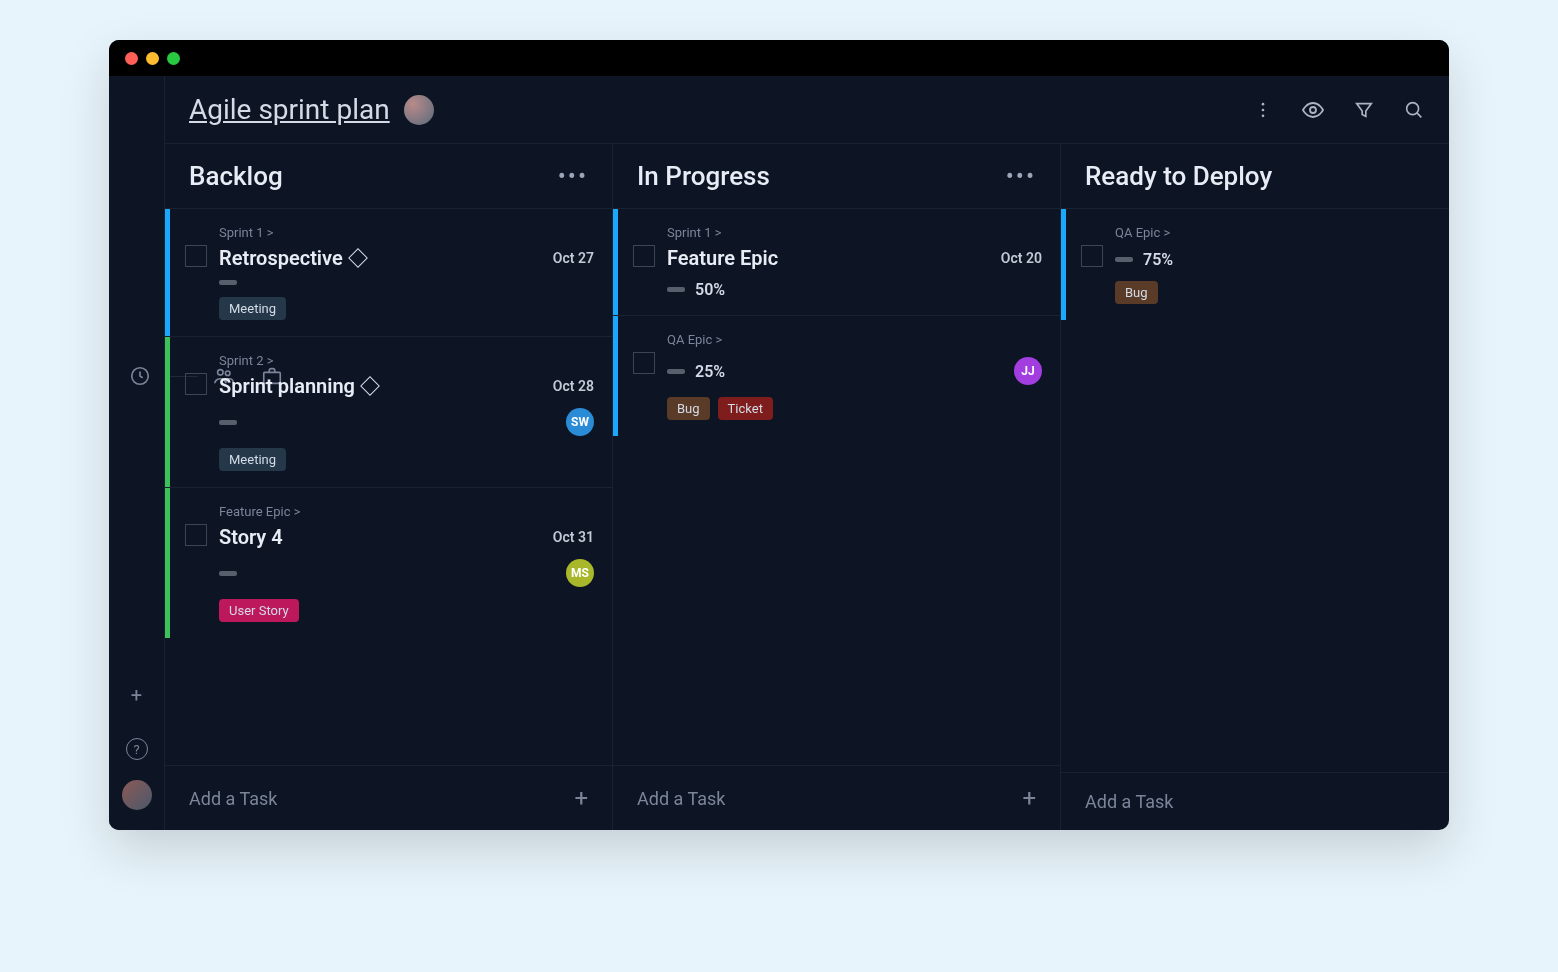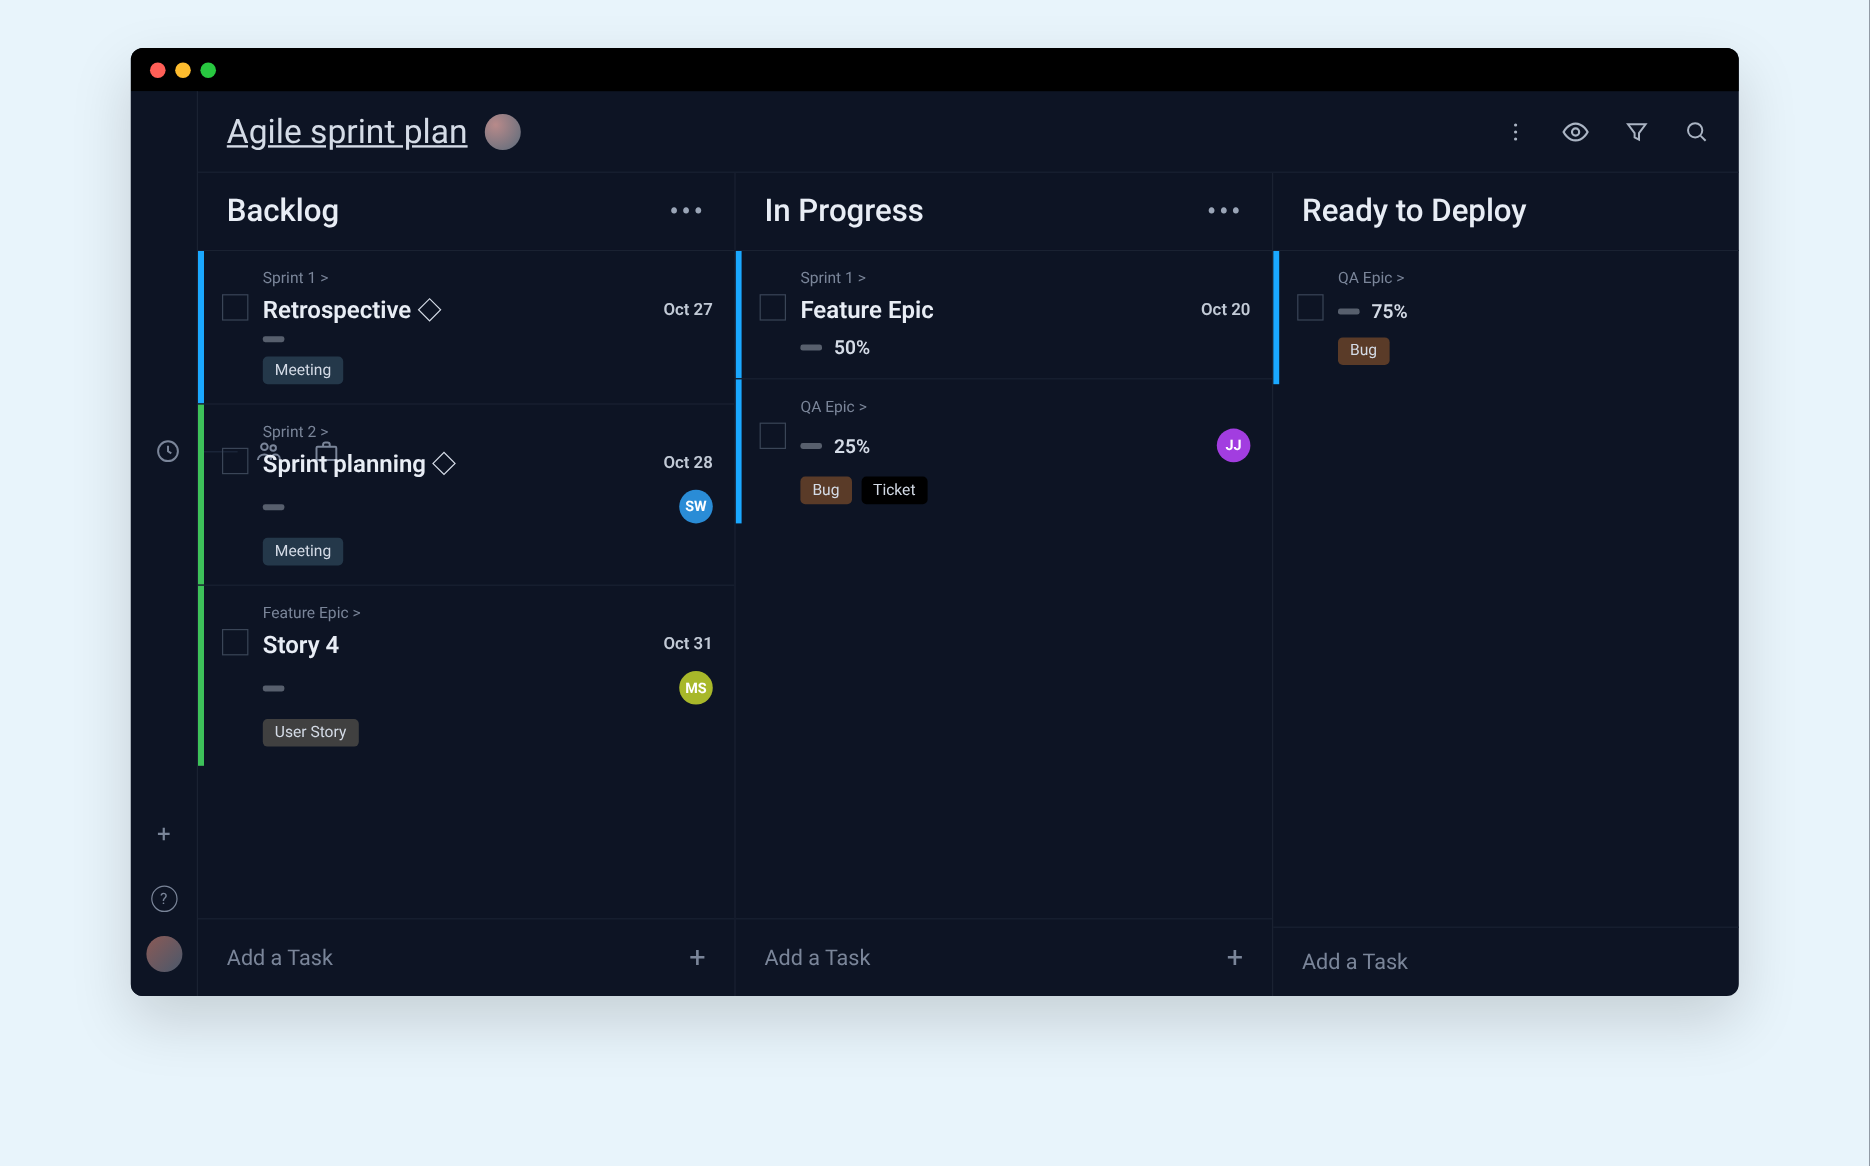--- a/index.html
+++ b/index.html
@@ -218,22 +218,22 @@
     display:flex; gap:8px; margin-top:12px;
   }
   .tag {
     font-size: 13px;
     padding: 4px 10px;
     border-radius: 4px;
     color:#d4dbe6;
   }
   .tag-meeting { background:#24384a; }
   .tag-bug { background:#5a3b28; }
-  .tag-ticket { background:#000000; }
-  .tag-userstory { background:#404040; }
+  .tag-ticket { background:#7f1d1d; }
+  .tag-userstory { background:#be185d; }
   .diamond {
     width:14px; height:14px;
     border:1.5px solid #d4dbe6;
     transform: rotate(45deg);
   }
 
   
   .add-task {
     border-top: 1px solid #1a2232;
     padding: 18px 24px;

